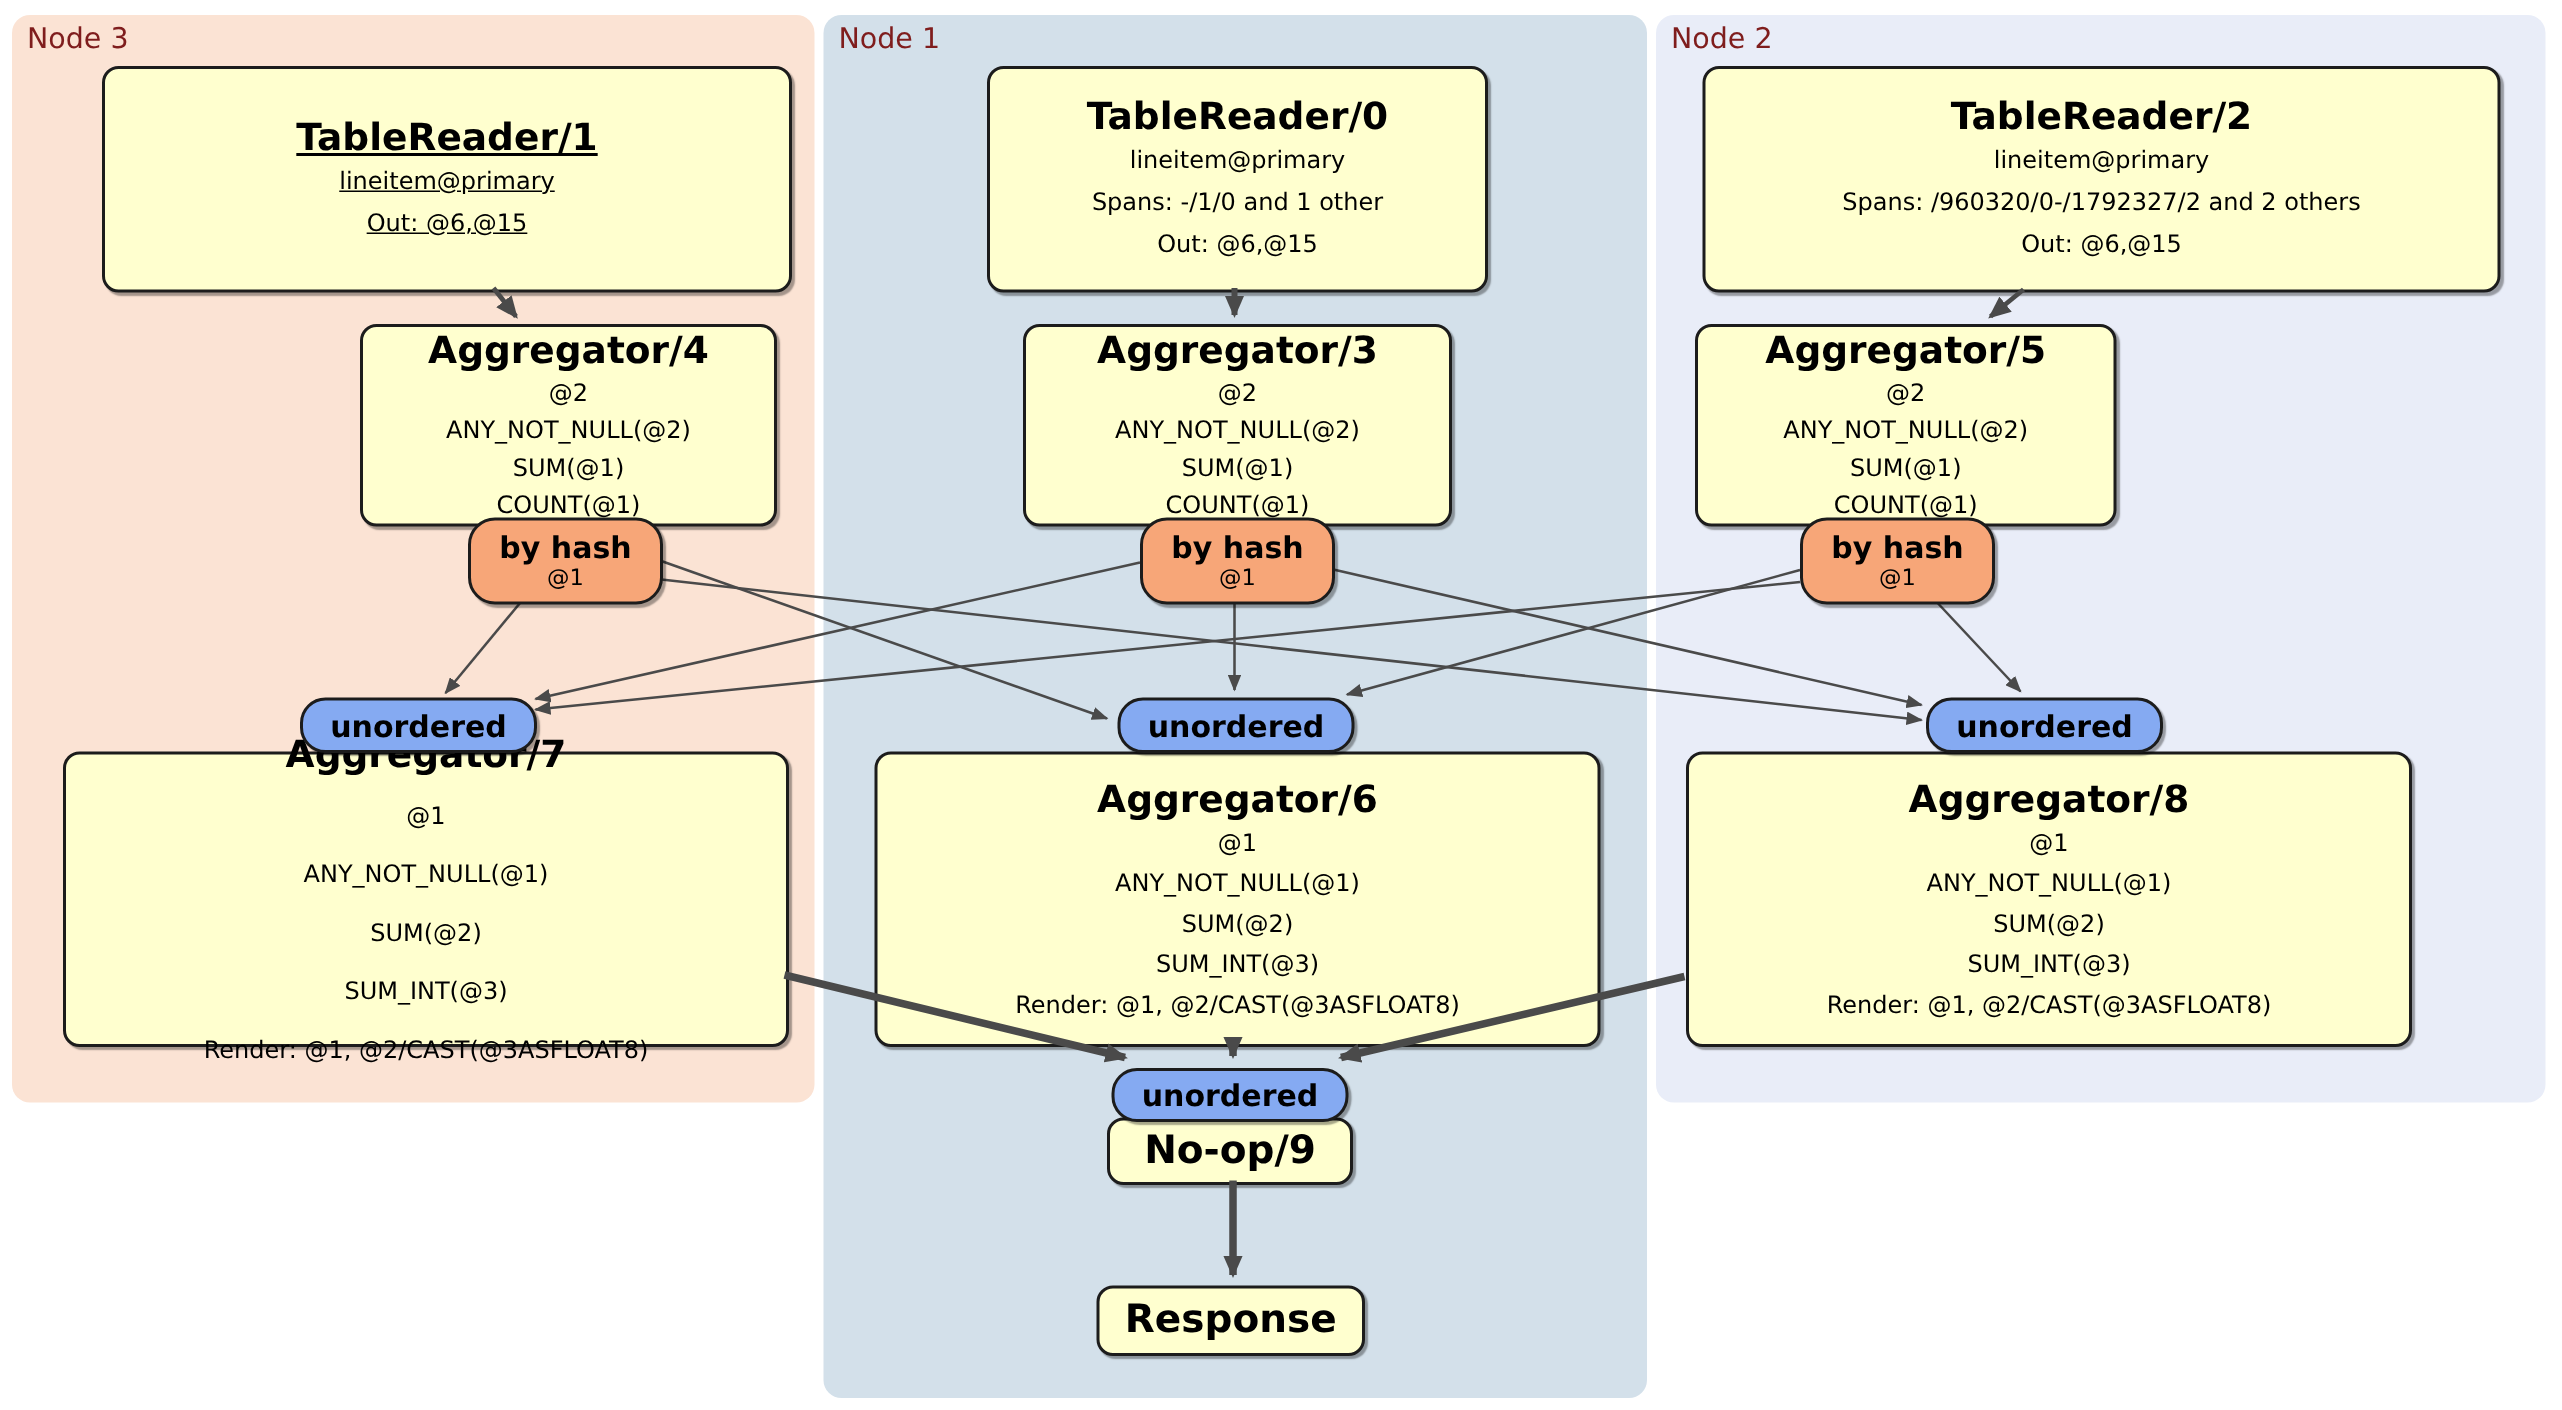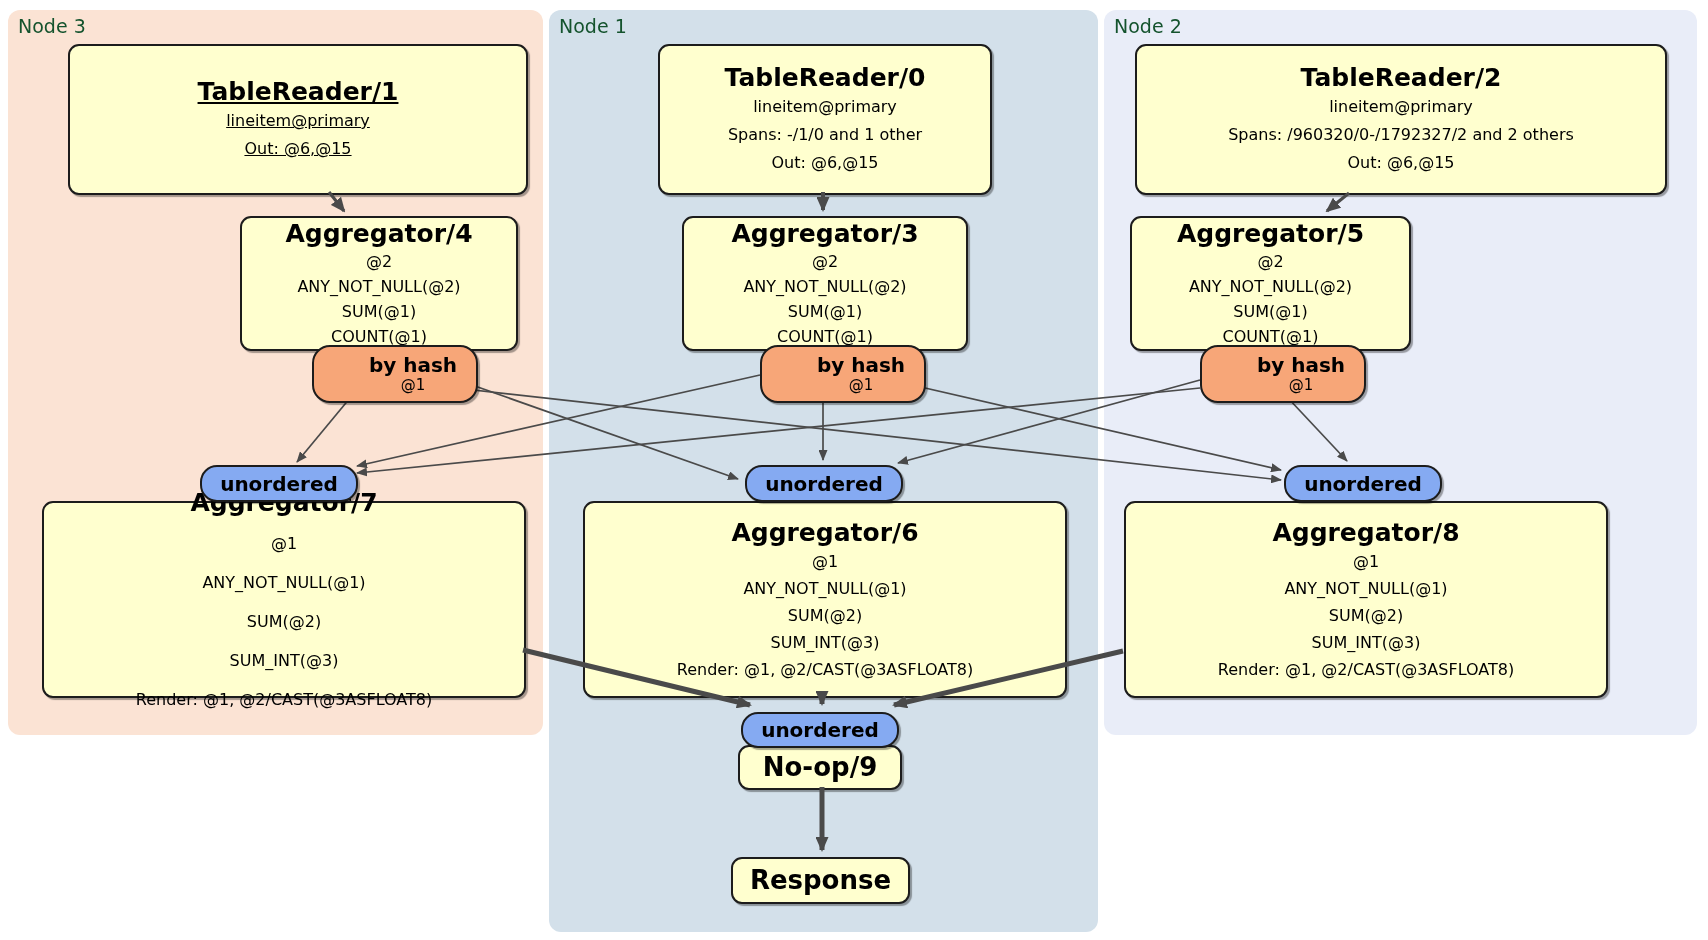--- a/index.html
+++ b/index.html
@@ -1,37 +1,37 @@
 <!DOCTYPE html>
 <html style="--node3-bg: #fbe3d4; --node1-bg: #d3e0ea; --node2-bg: #e9edf8; --box-bg: #ffffcf; --box-border: #1c1c1c; --router-bg: #f7a678; --sync-bg: #85aaf2; --edge: #4a4a4a;"><head>
 <meta charset="utf-8">
 <style>
   html,body{margin:0;padding:0;background:#ffffff;}
   #canvas{
     position:relative;width:1708px;height:940px;overflow:hidden;
     font-family:"DejaVu Sans","Liberation Sans",sans-serif;color:#000;
   }
   .region{position:absolute;border-radius:12px;z-index:0;}
-  .region-label{position:absolute;top:5px;left:10px;font-size:19px;color:#14532d;white-space:nowrap;}
+  .region-label{position:absolute;top:5px;left:10px;font-size:19px;color:#7f1d1d;white-space:nowrap;}
   .node-box{
     position:absolute;background:var(--box-bg);border:2px solid var(--box-border);
     border-radius:11px;display:flex;flex-direction:column;align-items:center;justify-content:center;
     text-align:center;z-index:2;box-shadow:2px 2px 1px rgba(0,0,0,0.35);white-space:nowrap;
   }
   .box-title{font-size:25px;font-weight:bold;line-height:31px;}
   .box-line{font-size:16px;line-height:28px;}
   .tight .box-line{line-height:25px;}
   .tall .box-line{line-height:27px;}
   .single .box-title{font-size:26px;}
   .pill{
     position:absolute;border:2px solid var(--box-border);z-index:4;
     display:flex;flex-direction:column;align-items:center;justify-content:center;
     box-shadow:2px 2px 1px rgba(0,0,0,0.35);white-space:nowrap;
   }
-  .router{background:var(--router-bg);border-radius:18px;padding-left:36px;}
+  .router{background:var(--router-bg);border-radius:18px;}
   .router .pill-label{font-size:20px;font-weight:bold;line-height:22px;}
   .router .pill-detail{font-size:15px;line-height:18px;}
   .sync{background:var(--sync-bg);border-radius:17px;}
   .sync .pill-label{font-size:20px;font-weight:bold;line-height:20px;}
   #edges{position:absolute;left:0;top:0;z-index:3;pointer-events:none;}
   .edge-thin{stroke:var(--edge);stroke-width:1.7;fill:none;}
   .edge-mid{stroke:var(--edge);stroke-width:3.2;fill:none;}
   .edge-mid4{stroke:var(--edge);stroke-width:4;fill:none;}
   .edge-thick{stroke:var(--edge);stroke-width:5;fill:none;}
 </style>

